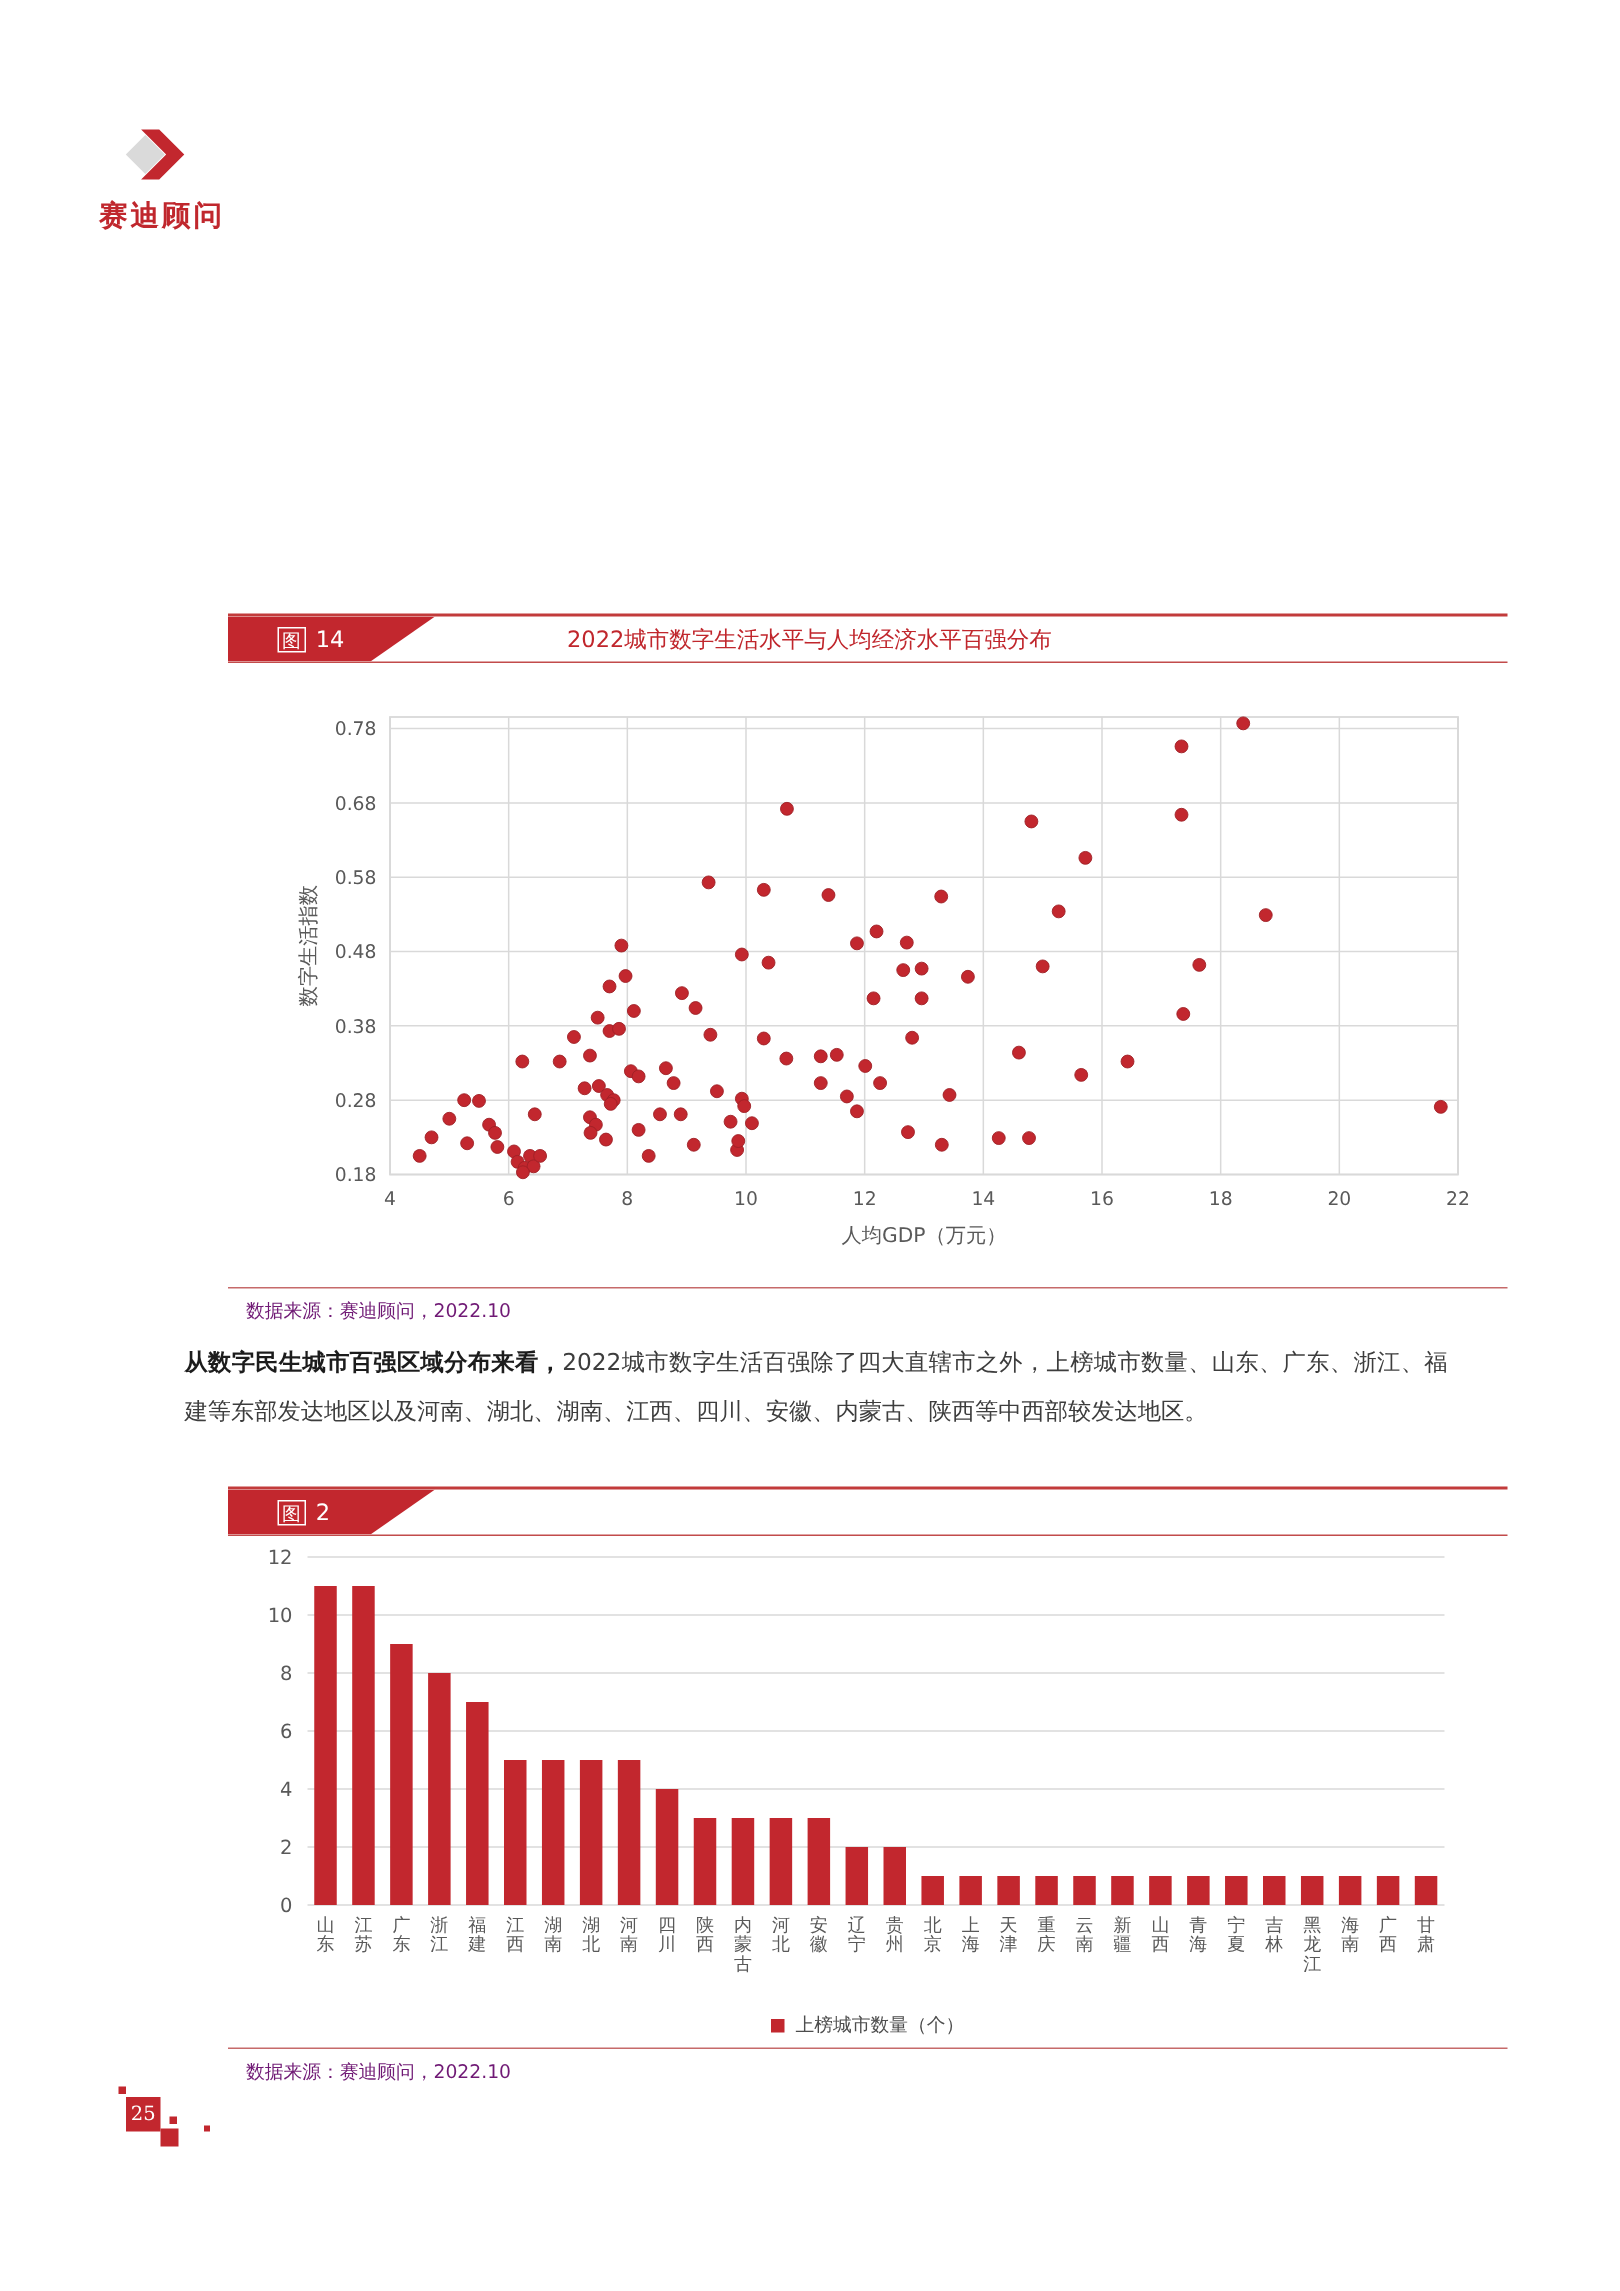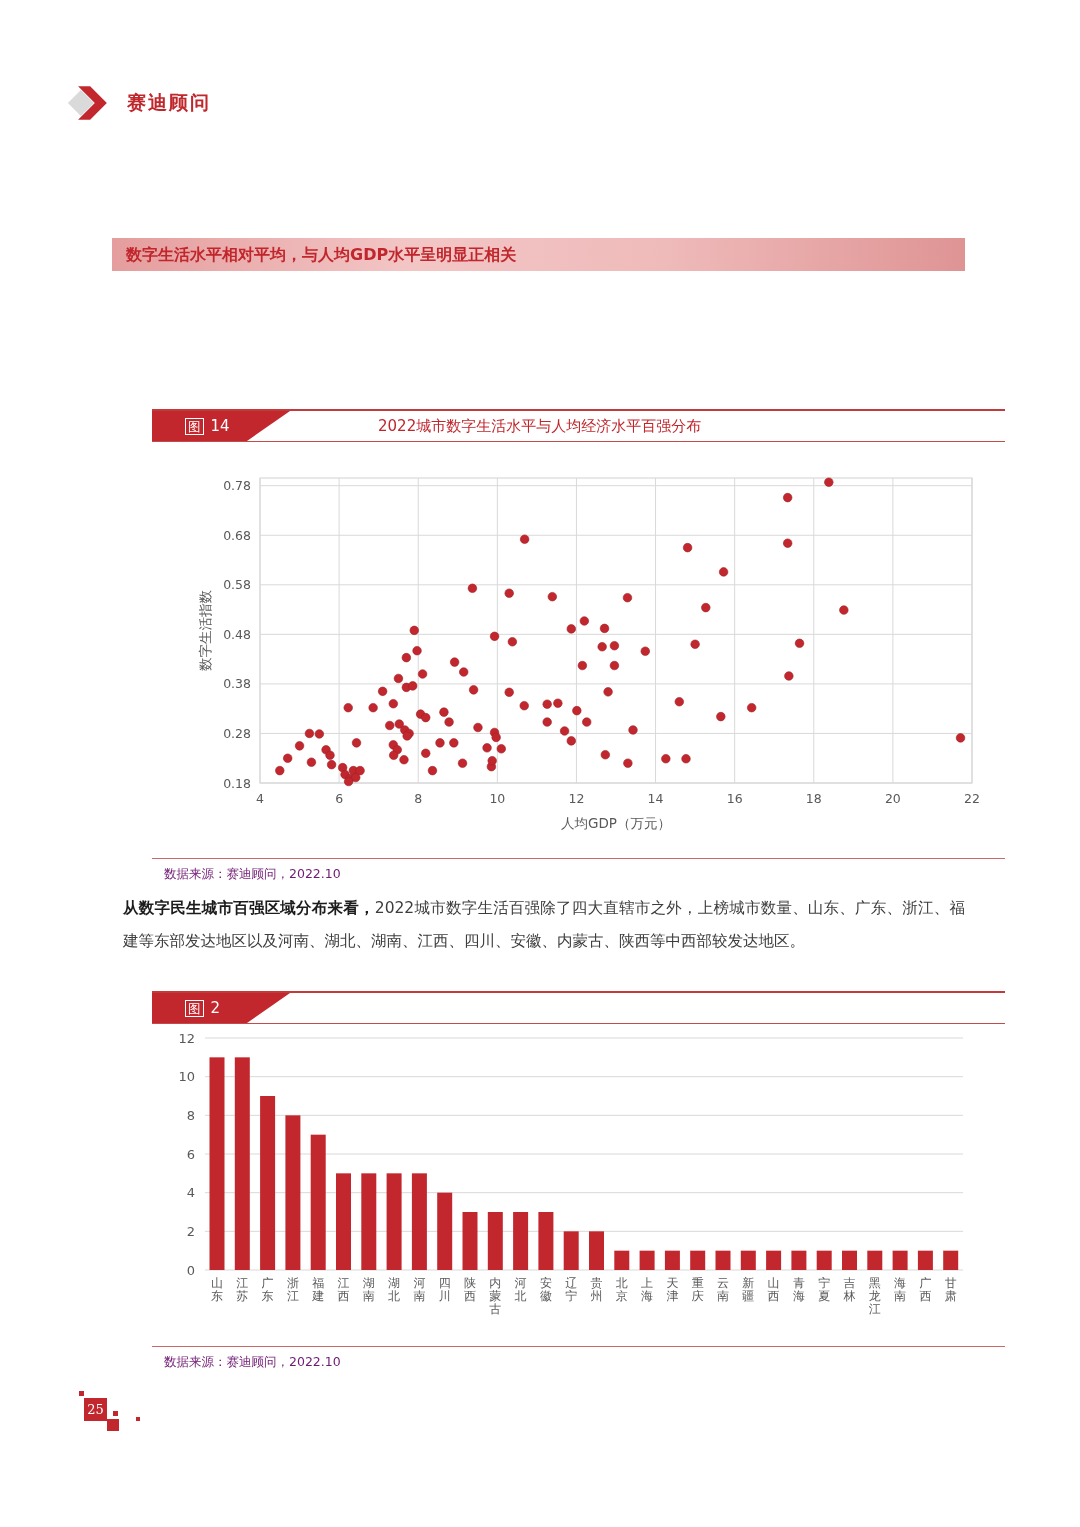--- a/index.html
+++ b/index.html
@@ -1,20 +1,20 @@
 <!DOCTYPE html>
 <html><head>
 <meta charset="utf-8">
 <style>
   html,body{margin:0;padding:0;background:#ffffff;}
   .page{position:relative;width:1080px;height:1527px;background:#fff;overflow:hidden;
         font-family:"DejaVu Sans",sans-serif;color:#3a3a3a;}
 
   
-  .logo{position:absolute;top:84px;left:66px;display:flex;align-items:center;gap:9px;}
+  .logo{position:absolute;top:84px;left:66px;display:flex;align-items:center;gap:9px;flex-direction:column;}
   .logo-text{color:#c0272d;font-size:19px;font-weight:600;letter-spacing:2px;}
 
   
   .banner{position:absolute;top:238px;left:112px;width:853px;height:33px;line-height:33px;
           padding-left:14px;box-sizing:border-box;font-size:16px;font-weight:bold;color:#c0262c;
           background:linear-gradient(90deg,#e59d9d 0%,#f3c6c6 35%,#efbaba 65%,#df9494 100%);}
 
   
   .para{position:absolute;left:123px;width:842px;font-size:15.5px;line-height:32.5px;
         text-align:justify;color:#3d3d3d;margin:0;}
@@ -59,21 +59,20 @@
 <div class="page">
 
   <div class="logo">
     <svg width="52" height="38" viewBox="0 0 56 40">
       <polygon points="2,20 16,6 30,20 16,34" fill="#dadada"></polygon>
       <polygon points="13,2 26,2 44,20 26,38 13,38 31,20" fill="#c2272e"></polygon>
     </svg>
     <span class="logo-text">赛迪顾问</span>
   </div>
 
-  <div class="banner">数字生活水平相对平均，与人均GDP水平呈明显正相关</div>
 
 
   <figure class="figure fig-14">
     <div class="fig-head">
       <div class="fig-tab">
         <span class="tu-box">图</span>
         <span>14</span>
       </div>
       <div class="fig-title">2022城市数字生活水平与人均经济水平百强分布</div>
     </div>
@@ -302,20 +301,24 @@
           <rect x="715.3000000000001" y="222.66666666666666" width="15" height="19.333333333333343" fill="#c2272e"></rect>
           <text x="722.8000000000001" y="259" text-anchor="middle" font-size="12" fill="#595959"><tspan x="722.8000000000001" dy="0">黑</tspan><tspan x="722.8000000000001" dy="13">龙</tspan><tspan x="722.8000000000001" dy="13">江</tspan></text>
           <rect x="740.6" y="222.66666666666666" width="15" height="19.333333333333343" fill="#c2272e"></rect>
           <text x="748.1" y="259" text-anchor="middle" font-size="12" fill="#595959"><tspan x="748.1" dy="0">海</tspan><tspan x="748.1" dy="13">南</tspan></text>
           <rect x="765.9" y="222.66666666666666" width="15" height="19.333333333333343" fill="#c2272e"></rect>
           <text x="773.4" y="259" text-anchor="middle" font-size="12" fill="#595959"><tspan x="773.4" dy="0">广</tspan><tspan x="773.4" dy="13">西</tspan></text>
           <rect x="791.2" y="222.66666666666666" width="15" height="19.333333333333343" fill="#c2272e"></rect>
           <text x="798.7" y="259" text-anchor="middle" font-size="12" fill="#595959"><tspan x="798.7" dy="0">甘</tspan><tspan x="798.7" dy="13">肃</tspan></text>
         </svg>
     </div>
+    <div class="bar-legend">
+      <span class="legend-swatch" style="background: rgb(194, 39, 46);"></span>
+      <span>上榜城市数量（个）</span>
+    </div>
     <div class="fig-endline"></div>
     <div class="fig-source">数据来源：赛迪顾问，2022.10</div>
   </figure>
 
   <div class="pagenum-block">
     <span class="sq sq-a"></span>
     <span class="sq sq-main">25</span>
     <span class="sq sq-b"></span>
     <span class="sq sq-c"></span>
     <span class="sq sq-d"></span>

